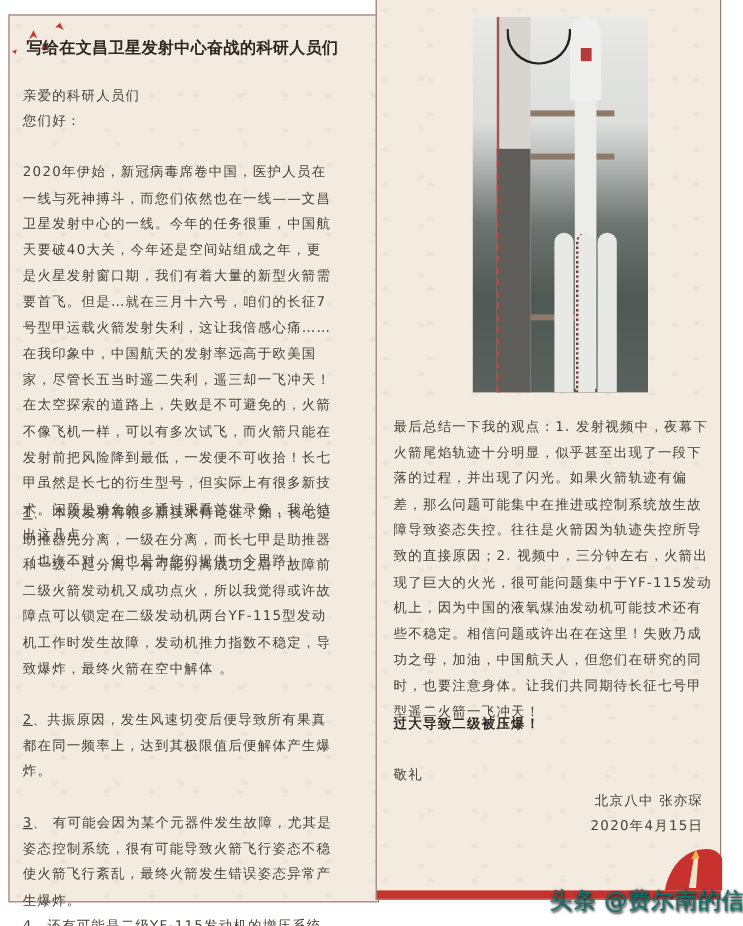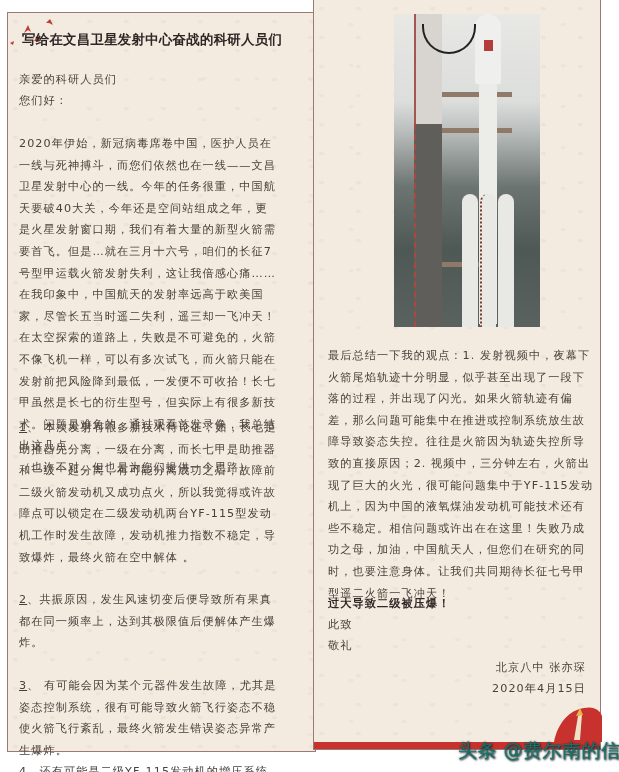--- a/index.html
+++ b/index.html
@@ -129,21 +129,20 @@
     <div class="fairing"></div>
     <div class="fairing-flag"></div>
     <div class="cable"></div>
     <div class="booster b1"></div>
     <div class="booster b2"></div>
     <div class="booster b3"></div>
   </div>
 
   <div id="summary" class="text right-text">最后总结一下我的观点：1. 发射视频中，夜幕下火箭尾焰轨迹十分明显，似乎甚至出现了一段下落的过程，并出现了闪光。如果火箭轨迹有偏差，那么问题可能集中在推进或控制系统放生故障导致姿态失控。往往是火箭因为轨迹失控所导致的直接原因；2. 视频中，三分钟左右，火箭出现了巨大的火光，很可能问题集中于YF-115发动机上，因为中国的液氧煤油发动机可能技术还有些不稳定。相信问题或许出在在这里！失败乃成功之母，加油，中国航天人，但您们在研究的同时，也要注意身体。让我们共同期待长征七号甲型遥二火箭一飞冲天！</div>
   <div id="slogan" class="text right-text">过大导致二级被压爆！</div>
-  <div id="closing1" class="text right-text">此致</div>
   <div id="closing2" class="text right-text">敬礼</div>
   <div id="sign-school" class="text right-text">北京八中 张亦琛</div>
   <div id="sign-date" class="text right-text">2020年4月15日</div>
 
   <svg class="flag-deco" viewBox="0 0 52 42">
     <path d="M4 40 C8 20 20 8 34 6 C44 4 50 8 52 14 L52 40 Z" fill="#c8322e"></path>
     <path d="M24 38 L28 14 L32 12 L30 38 Z" fill="#f0e2c8"></path>
     <path d="M26 14 L30 6 L33 13 Z" fill="#e9b64a"></path>
   </svg>
   <div class="red-band"></div>

